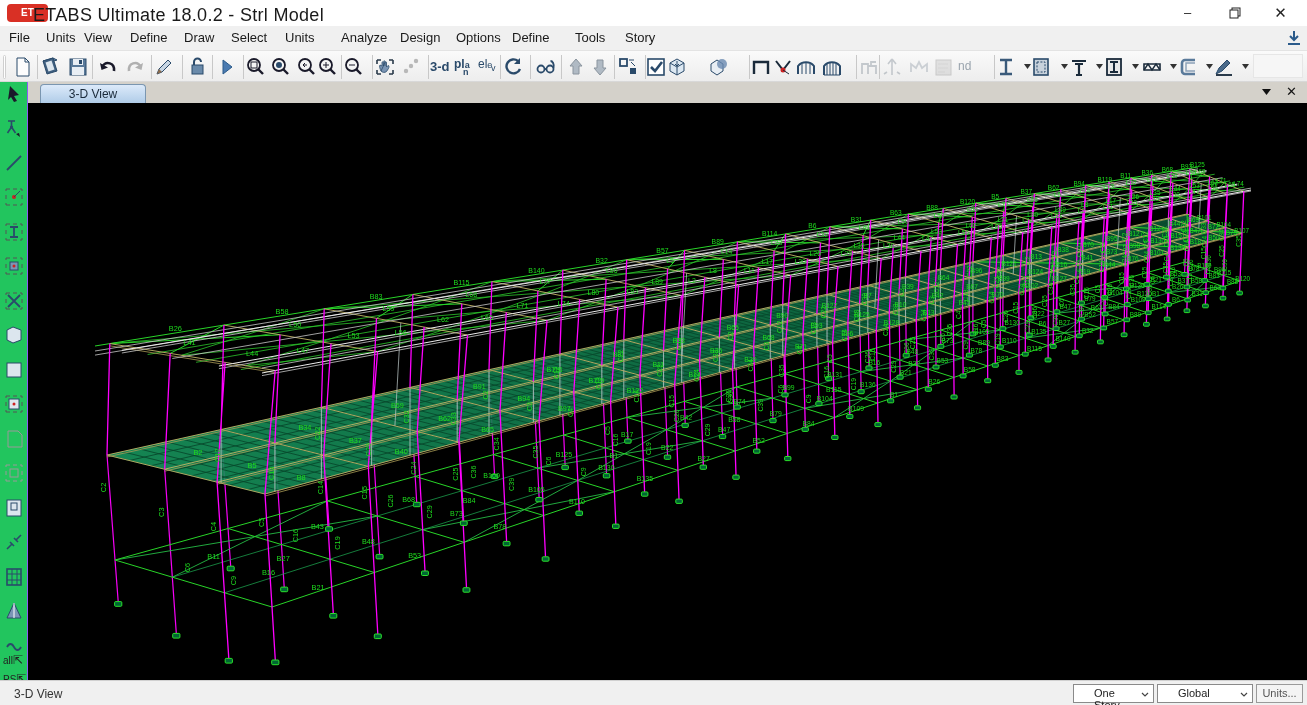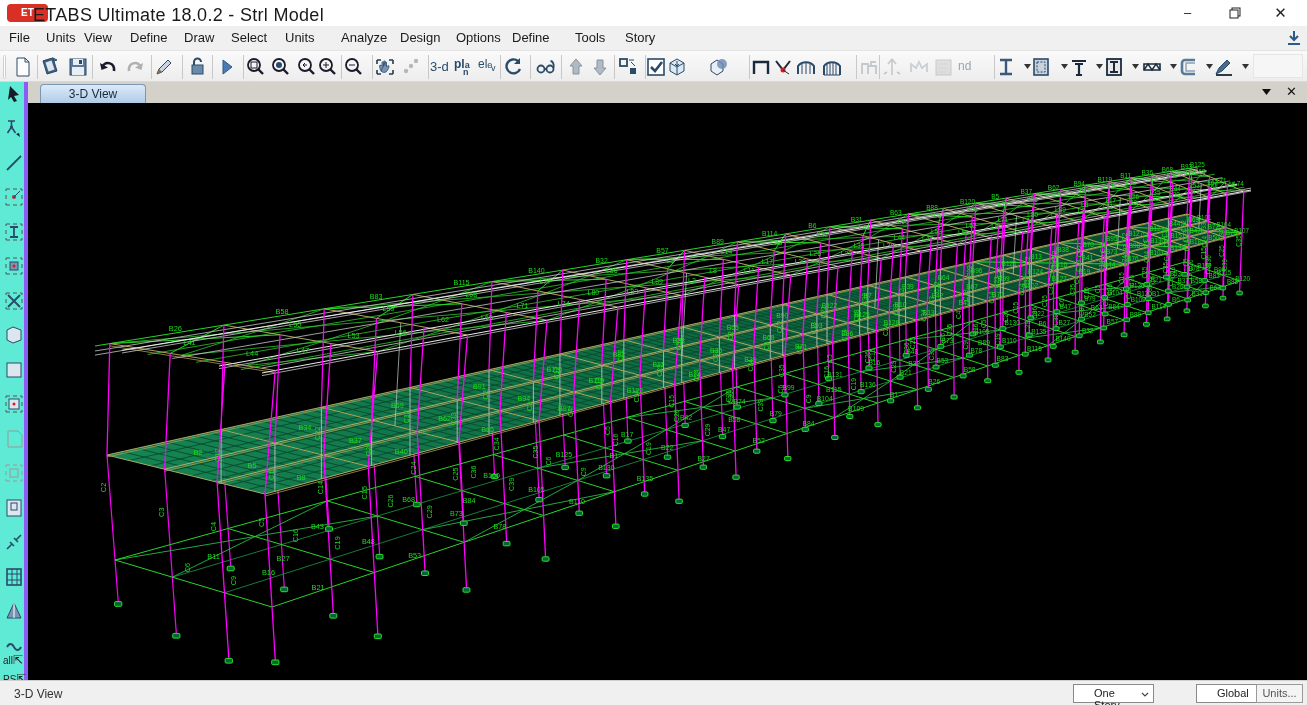--- a/index.html
+++ b/index.html
@@ -2,21 +2,21 @@
 <html><head><meta charset="utf-8"><style>
 *{margin:0;padding:0;box-sizing:border-box}
 body{width:1307px;height:705px;font-family:"Liberation Sans",sans-serif;overflow:hidden;background:#f0f0f0;position:relative}
 .titlebar{position:absolute;left:0;top:0;width:1307px;height:26px;background:#fff}
 .appicon{position:absolute;left:7px;top:4px;width:41px;height:18px;background:#d93025;border-radius:4px;color:#fff;font-weight:bold;font-size:10px;text-align:center;line-height:18px}
 .title{position:absolute;left:33px;top:5px;font-size:18px;color:#1a1a1a}
 .winbtn{position:absolute;top:0;width:45px;height:26px;color:#222;text-align:center;line-height:26px;font-size:13px}
 .menubar{position:absolute;left:0;top:26px;width:1307px;height:25px;background:#f0f0f0;border-bottom:1px solid #e3e3e3}
 .menubar span{position:absolute;top:4px;font-size:13px;color:#1a1a1a}
 .toolbar{position:absolute;left:0;top:51px;width:1307px;height:31px;background:linear-gradient(#fafafa,#ededed);border-bottom:1px solid #d8d8d8}
-.lefttb{position:absolute;left:0;top:82px;width:28px;height:598px;background:#5eead4;border-right:4px solid #8b5cf6}
+.lefttb{position:absolute;left:0;top:82px;width:28px;height:598px;background:#22c55e;border-right:1px solid #8b5cf6}
 .tabbar{position:absolute;left:28px;top:82px;width:1279px;height:21px;background:#d4d1ca}
 .tab{position:absolute;left:12px;top:2px;width:106px;height:19px;background:linear-gradient(#dceafa,#b0cce8);border:1px solid #7a96b0;border-bottom:none;border-radius:4px 4px 0 0;text-align:center;font-size:12px;color:#1a2a3a;line-height:18px}
 .canvas{position:absolute;left:28px;top:103px;width:1279px;height:577px;background:#000}
 .statusbar{position:absolute;left:0;top:680px;width:1307px;height:25px;background:#f0f0f0;border-top:1px solid #d0d0d0}
 .sbtext{position:absolute;left:14px;top:6px;font-size:12px;color:#333}
 .dd{position:absolute;top:3px;height:19px;background:#fff;border:1px solid #8a8a8a;font-size:11px;color:#222;padding:2px 20px}
 .ddarrow{position:absolute;right:4px;top:7px;width:8px;height:6px}
 .unitsbtn{position:absolute;left:1256px;top:3px;width:47px;height:19px;background:#f4f4f4;border:1px solid #9a9a9a;font-size:11px;color:#555;text-align:center;line-height:17px}
 .ticon{position:absolute;top:5px;width:22px;height:22px}
 .licon{position:absolute;left:3px;width:22px;height:22px}
@@ -133,21 +133,21 @@
     </svg>
     <svg class="ticon" style="left:374px" viewBox="0 0 22 22">
       <path d="M3 4h4M3 4v4M19 4h-4M19 4v4M3 18h4M3 18v-4M19 18h-4M19 18v-4" stroke="#2a3a4a" stroke-width="1.6" fill="none"></path>
       <path d="M7 15c-1-2-2-5-1-6l2 1V6.5c0-1 1.5-1 1.5 0V10m0-4.5c0-1 1.5-1 1.5 0V10m0-3.5c0-1 1.5-1 1.5 0V11l1.5-1.5c1.5 0 1 2 .5 3l-2 3c-1.5 1.5-4.5 1-5.5-.5z" fill="#7a95b5" stroke="#2a4a6a" stroke-width="0.8"></path>
     </svg>
     <svg class="ticon" style="left:399px" viewBox="0 0 22 22">
       <circle cx="7" cy="15" r="2.2" fill="#b8b8b8"></circle>
       <circle cx="12" cy="10" r="2.2" fill="#b8b8b8"></circle>
       <circle cx="17" cy="5" r="2.2" fill="#b8b8b8"></circle>
     </svg>
-    <div style="position:absolute;left:430px;top:8px;font-size:13px;color:#2a4a6a;font-weight:normal">3-d</div>
+    <div style="position:absolute;left:430px;top:8px;font-size:13px;color:#2a4a6a;font-weight:bold">3-d</div>
     <div style="position:absolute;left:454px;top:6px;font-size:12px;color:#2a4a6a;font-weight:bold">pl<span style="font-size:9px">a</span><br><span style="position:relative;top:-7px;left:9px;font-size:9px">n</span></div>
     <div style="position:absolute;left:478px;top:6px;font-size:12px;color:#2a4a6a;font-weight:normal">el<span style="font-size:9px">e</span><span style="position:absolute;top:6px;left:13px;font-size:9px">v</span></div>
     <svg class="ticon" style="left:502px" viewBox="0 0 22 22">
       <path d="M16 5a7 7 0 10 2 8" fill="none" stroke="#2a4a6a" stroke-width="2.4"></path>
       <path d="M18 2v6h-6z" fill="#2a4a6a"></path>
     </svg>
     <svg class="ticon" style="left:534px" viewBox="0 0 22 22">
       <circle cx="7" cy="13" r="3.5" fill="none" stroke="#2a4a6a" stroke-width="1.8"></circle>
       <circle cx="16" cy="13" r="3.5" fill="none" stroke="#2a4a6a" stroke-width="1.8"></circle>
       <path d="M10.5 13h2M19.5 12c1-4-1-7-3-7" fill="none" stroke="#2a4a6a" stroke-width="1.8"></path>
@@ -848,16 +848,16 @@
         <text x="1210.7" y="266.8" font-size="6.3" transform="rotate(-90 1210.7 266.8)">C36</text>
         <text x="1226.6" y="270.5" font-size="6.3" transform="rotate(-90 1226.6 270.5)">C39</text>
       </g>
     </svg>
   </div>
 <div class="statusbar">
  <div class="sbtext">3-D View</div>
  <div class="dd" style="left:1073px;width:81px">One Story<svg class="ddarrow" viewBox="0 0 8 6">
         <path d="M1 1l3 3 3-3" stroke="#444" fill="none" stroke-width="1.2"></path>
       </svg></div>
- <div class="dd" style="left:1196px;width:96px">Global<svg class="ddarrow" viewBox="0 0 8 6">
+ <div class="dd" style="left:1157px;width:96px">Global<svg class="ddarrow" viewBox="0 0 8 6">
         <path d="M1 1l3 3 3-3" stroke="#444" fill="none" stroke-width="1.2"></path>
       </svg></div>
  <div class="unitsbtn">Units...</div>
 </div>
 </body></html>

